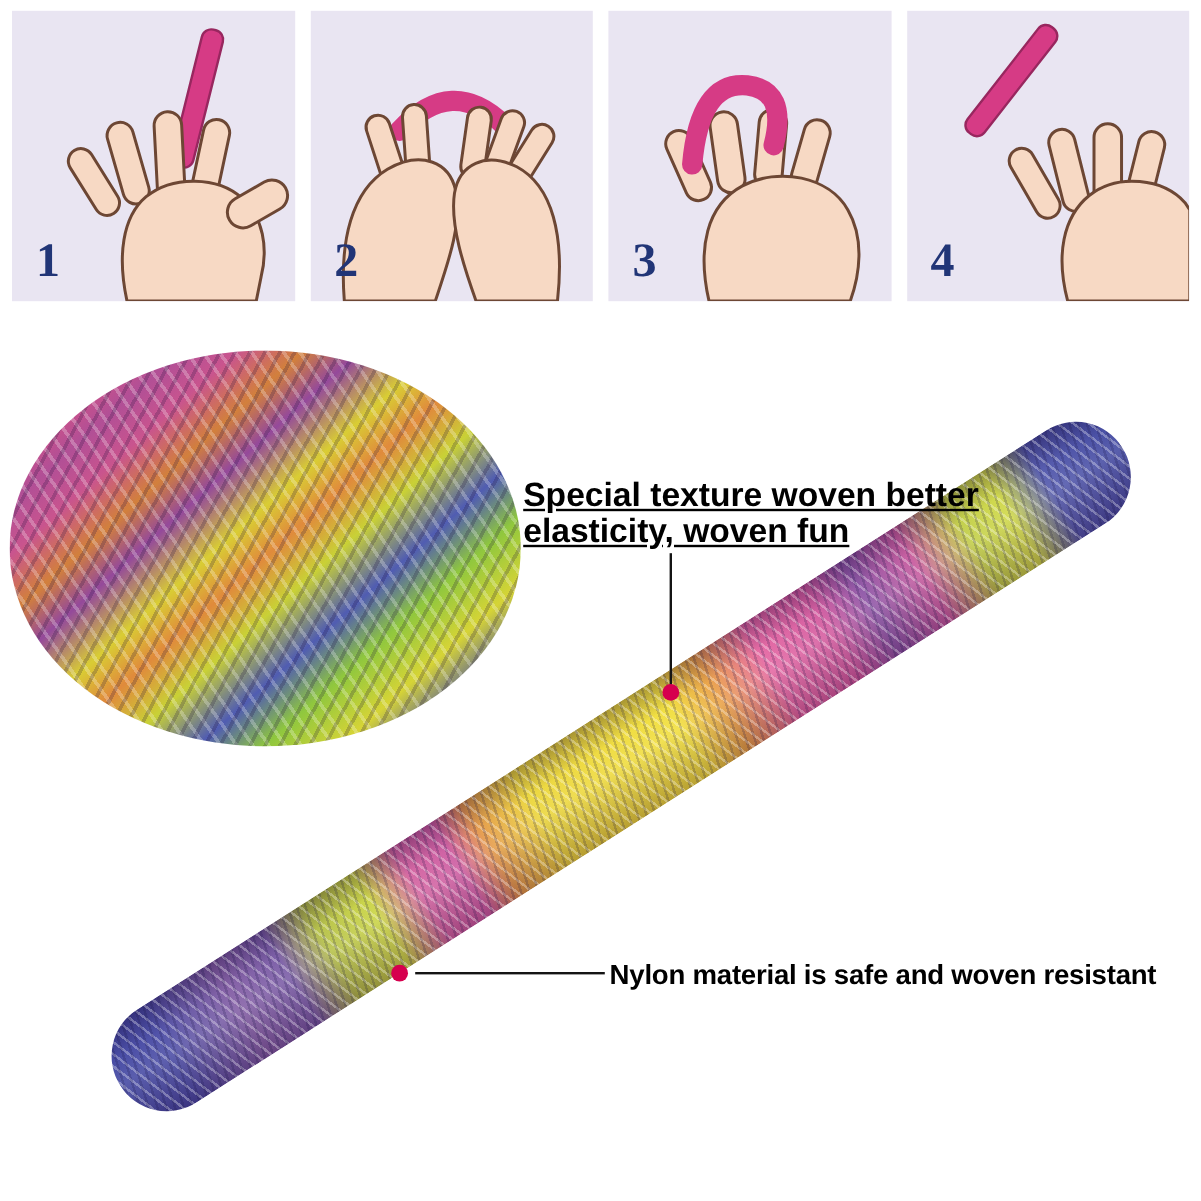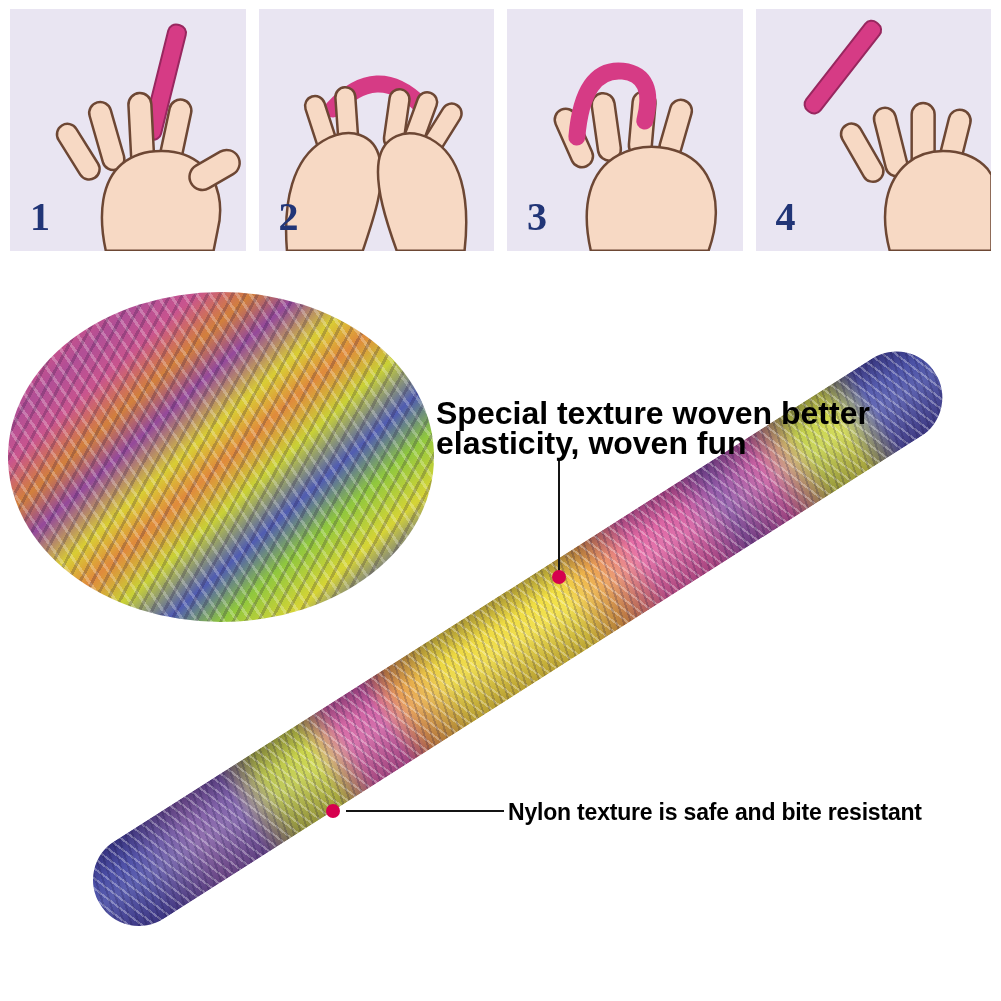--- a/index.html
+++ b/index.html
@@ -100,22 +100,23 @@
 
   
   .annotation {
     position: absolute;
     color: #000000;
     font-weight: 700;
     white-space: nowrap;
   }
   .annotation-texture {
     left: 436px; top: 398px;
-    font-size: 32px;
+    font-size: 28px;
     line-height: 30px;
+    text-decoration: underline;
   }
   .annotation-material {
     left: 508px; top: 798px;
     font-size: 23px;
     letter-spacing: -0.2px;
     line-height: 28px;
   }
   .connector-v {
     position: absolute;
     left: 558px; top: 461px;
@@ -216,16 +217,16 @@
   <div class="annotation annotation-texture">
     <div>Special texture woven better</div>
     <div>elasticity, woven fun</div>
   </div>
   <div class="connector-v"></div>
   <div class="dot dot-texture"></div>
 
   <div class="dot dot-material"></div>
   <div class="connector-h"></div>
   <div class="annotation annotation-material">
-    <span>Nylon texture is safe and bite resistant</span>
+    <span>Nylon material is safe and woven resistant</span>
   </div>
 
 </div>
 
 </body></html>

